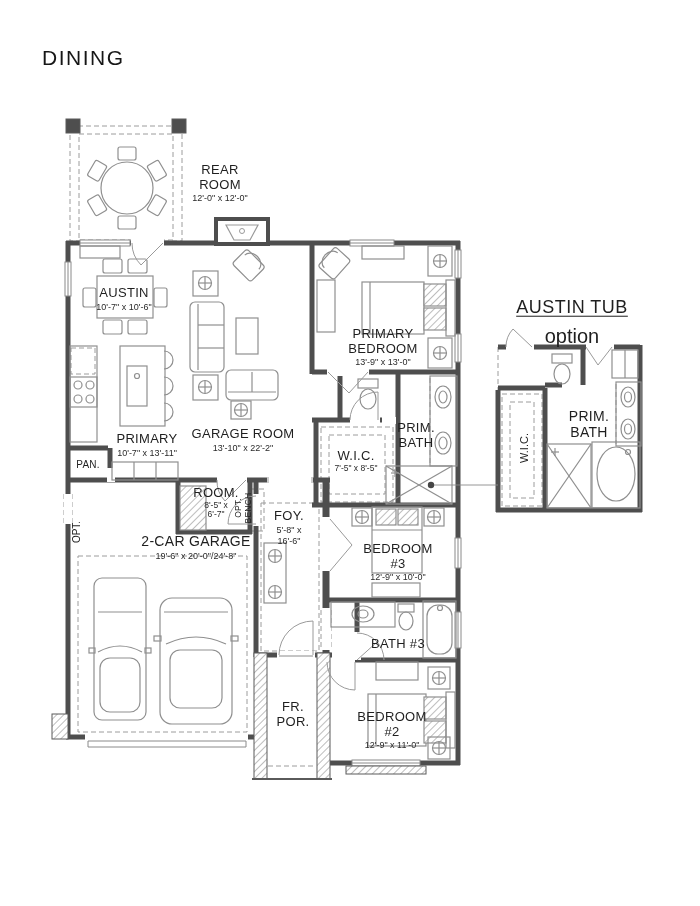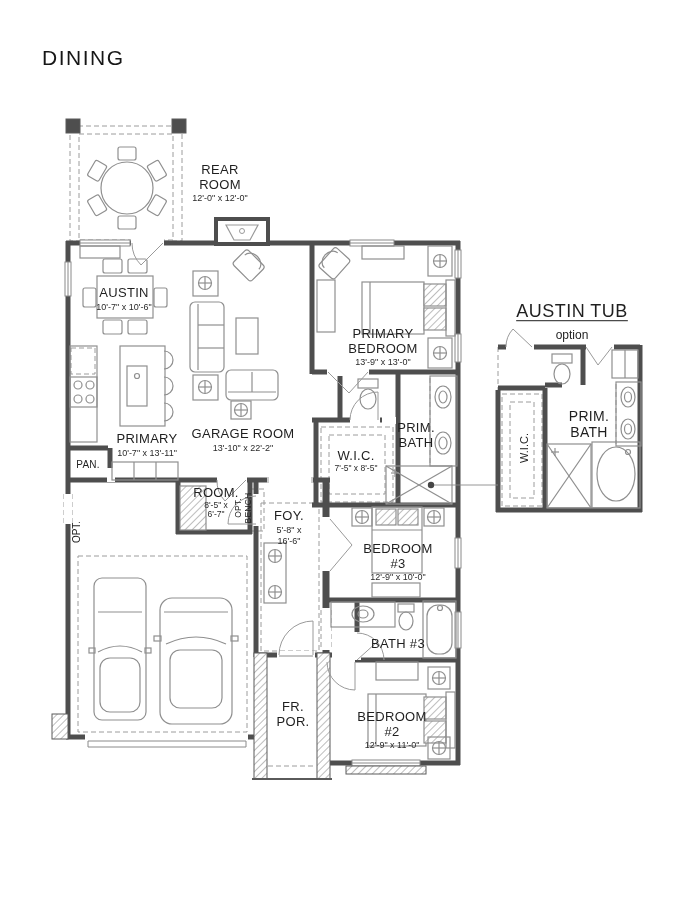--- a/index.html
+++ b/index.html
@@ -11,21 +11,21 @@
   .lbl span{display:block;}
   .nm{font-size:13px;letter-spacing:.3px;text-align:center;}
   .nm-lg{font-size:14px;letter-spacing:.3px;}
   .nm-sm{font-size:10px;letter-spacing:.2px;}
   .dm{font-size:9px;margin-top:1px;color:#2a2a2a;}
   .dm-sm{font-size:8.5px;color:#2a2a2a;}
   .vert{transform:translate(-50%,-50%) rotate(-90deg);}
   .vert span{display:block;font-size:8.5px;letter-spacing:.2px;}
   .vert-one{transform:translate(-50%,-50%) rotate(-90deg);font-size:10px;}
   .opt-title{font-size:18px;letter-spacing:.5px;text-decoration:underline;text-underline-offset:3px;}
-  .opt-sub{font-size:12px;margin-top:8px;}
+  .opt-sub{font-size:20px;margin-top:8px;}
 </style>
 </head>
 <body>
 
 <div class="canvas">
 
 <svg class="plan-svg" width="700" height="906" viewBox="0 0 700 906">
   <defs>
     <pattern id="h1" width="5" height="5" patternUnits="userSpaceOnUse" patternTransform="rotate(45)">
       <rect width="5" height="5" fill="#ffffff"></rect>
@@ -482,20 +482,24 @@
   <div class="lbl vert-one" style="left:77px;top:532px">
       <span>OPT.</span>
     </div>
 
   <div class="lbl" style="left:289px;top:527px">
     <span class="nm">FOY.</span>
     <span class="dm">5'-8" x</span>
     <span class="dm">16'-6"</span>
   </div>
 
+  <div class="lbl" style="left:196px;top:547px">
+    <span class="nm-lg">2-CAR GARAGE</span>
+    <span class="dm">19'-6" x 20'-0"/24'-8"</span>
+  </div>
 
   <div class="lbl" style="left:398px;top:562px">
     <span class="nm">BEDROOM</span>
     <span class="nm">#3</span>
     <span class="dm">12'-9" x 10'-0"</span>
   </div>
 
   <div class="lbl" style="left:398px;top:644px">
     <span class="nm">BATH #3</span>
   </div>

